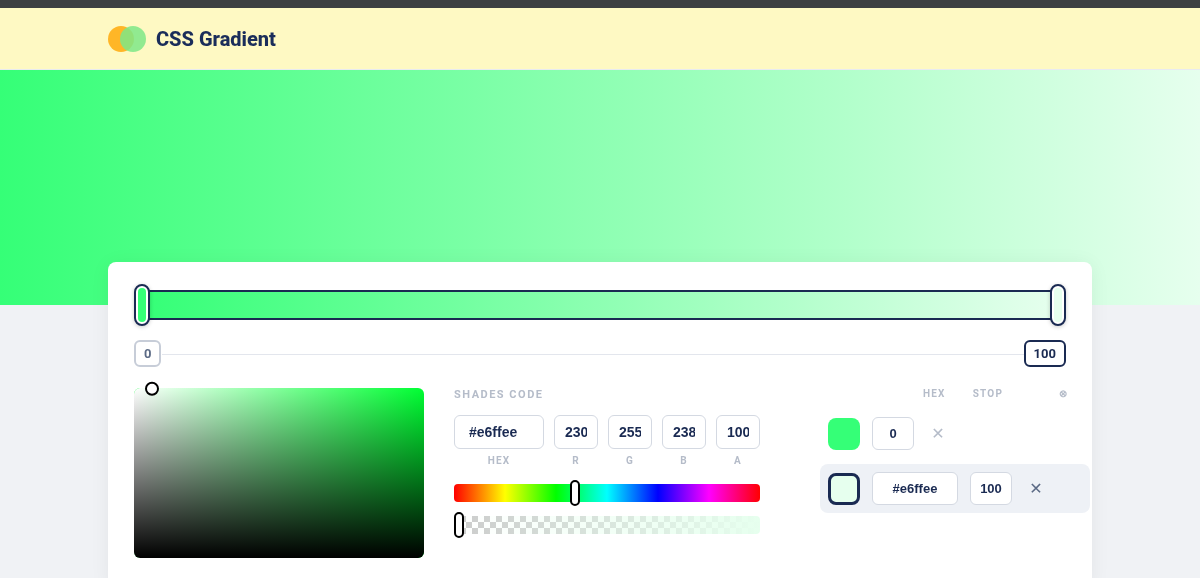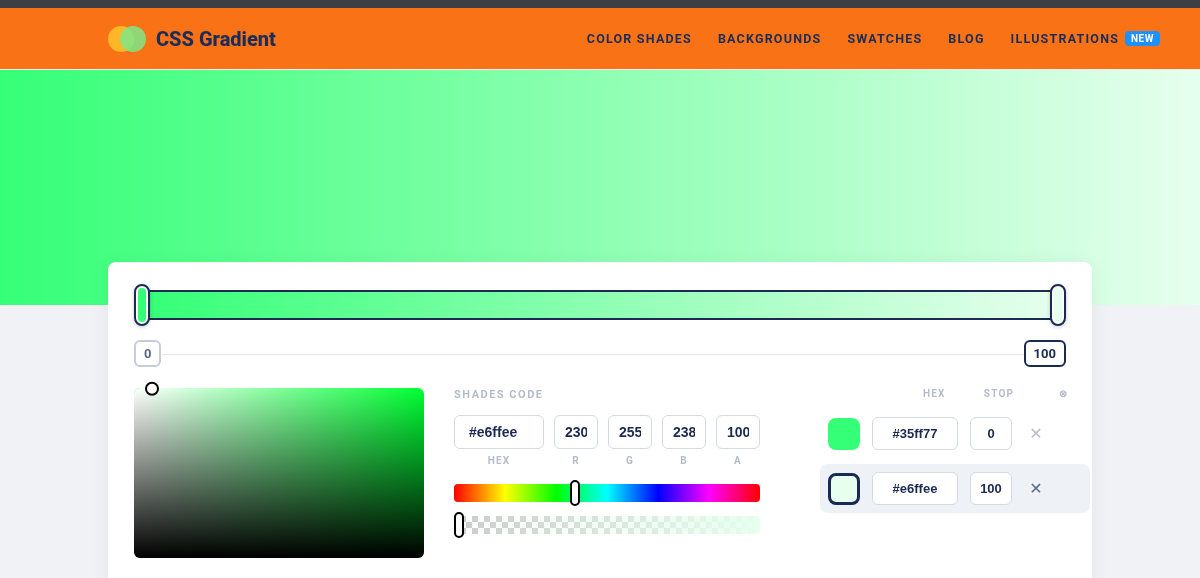--- a/index.html
+++ b/index.html
@@ -1,20 +1,20 @@
 <!DOCTYPE html>
 <html><head>
 <meta charset="utf-8">
 <style>
 * { margin: 0; padding: 0; box-sizing: border-box; }
 body { font-family: -apple-system, BlinkMacSystemFont, "Segoe UI", Roboto, Helvetica, Arial, sans-serif; background: #f0f2f5; width: 1200px; height: 578px; overflow: hidden; position: relative; }
 
 .topbar { background: #3d4042; height: 8px; }
 
-.header { background: #f97316; height: 62px; display: flex; align-items: center; padding: 0 40px 0 108px; border-bottom: 1px solid #e8ebf0; }
+.header { background: #fef9c3; height: 62px; display: flex; align-items: center; padding: 0 40px 0 108px; border-bottom: 1px solid #e8ebf0; }
 .logo-wrap { display: flex; align-items: center; gap: 10px; }
 .logo-icon { width: 38px; height: 28px; position: relative; }
 .logo-icon .c1 { position: absolute; width: 26px; height: 26px; border-radius: 50%; background: #ffb627; left: 0; top: 1px; }
 .logo-icon .c2 { position: absolute; width: 26px; height: 26px; border-radius: 50%; background: #7ee787; left: 12px; top: 1px; opacity: 0.85; }
 .site-title { font-size: 20px; font-weight: 800; color: #1a2d5a; }
 
 .nav { margin-left: auto; display: flex; gap: 26px; align-items: center; }
 .nav a { font-size: 12.5px; font-weight: 700; letter-spacing: 1.2px; color: #1a2d5a; text-decoration: none; text-transform: uppercase; display: flex; align-items: center; gap: 6px; }
 .badge-new { background: #1e90ff; color: #fff; font-size: 10px; font-weight: 700; padding: 2px 6px; border-radius: 4px; letter-spacing: 0.5px; }
 
@@ -83,38 +83,20 @@
 <div class="topbar"></div>
 
 <header class="header">
   <div class="logo-wrap">
     <div class="logo-icon">
       <span class="c1"></span>
         <span class="c2"></span>
     </div>
     <div class="site-title">CSS Gradient</div>
   </div>
-  <nav class="nav">
-    <a href="#">
-        <span>COLOR SHADES</span>
-      </a>
-    <a href="#">
-        <span>BACKGROUNDS</span>
-      </a>
-    <a href="#">
-        <span>SWATCHES</span>
-      </a>
-    <a href="#">
-        <span>BLOG</span>
-      </a>
-    <a href="#">
-      <span>ILLUSTRATIONS</span>
-      <span class="badge-new">NEW</span>
-    </a>
-  </nav>
 </header>
 
 <div class="preview" style="background:linear-gradient(90deg, #35ff77 0%, #e6ffee 100%)"></div>
 
 <div class="panel">
 
   <div class="grad-bar-wrap">
     <div class="grad-bar" style="background:linear-gradient(90deg, #35ff77 0%, #e6ffee 100%)"></div>
     <div class="grad-handle left">
       <div class="fill" style="background:#35ff77"></div>
@@ -161,27 +143,26 @@
         <div class="alpha-over" style="background:linear-gradient(90deg, rgba(230,255,238,0), #e6ffee)"></div>
         <div class="alpha-handle" style="left:0%"></div>
       </div>
     </div>
 
     <div class="divider"></div>
 
     <div class="right-block">
       <div class="rb-header">
         <div class="sub-label" style="width:82px; text-align:center">HEX</div>
-        <div class="sub-label" style="width:42px; text-align:center">STOP</div>
+        <div class="sub-label" style="width:42px; text-align:left">STOP</div>
         <div class="sub-label" style="width:24px; text-align:center">⊗</div>
       </div>
 
       <div class="stop-item">
         <div class="swatch" style="background:#35ff77"></div>
-        <input class="stop-hex" value="#35ff77" style="">
         <input class="stop-pos" value="0" style="">
         <div class="del-btn">
             <span>✕</span>
           </div>
       </div>
 
       <div class="stop-item active">
         <div class="swatch" style="background:#e6ffee"></div>
         <input class="stop-hex" value="#e6ffee" style="">
         <input class="stop-pos" value="100" style="">

